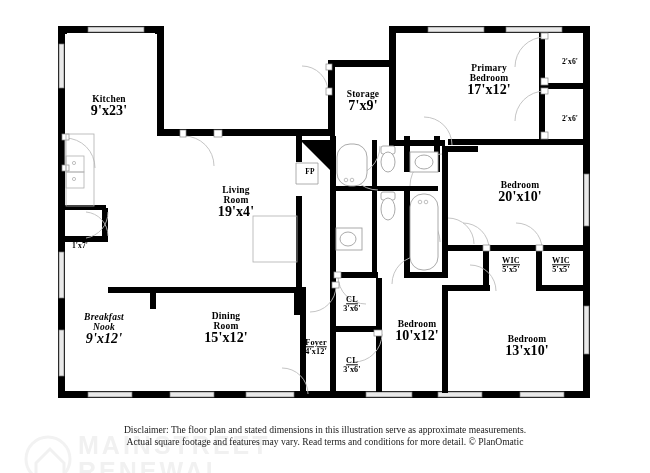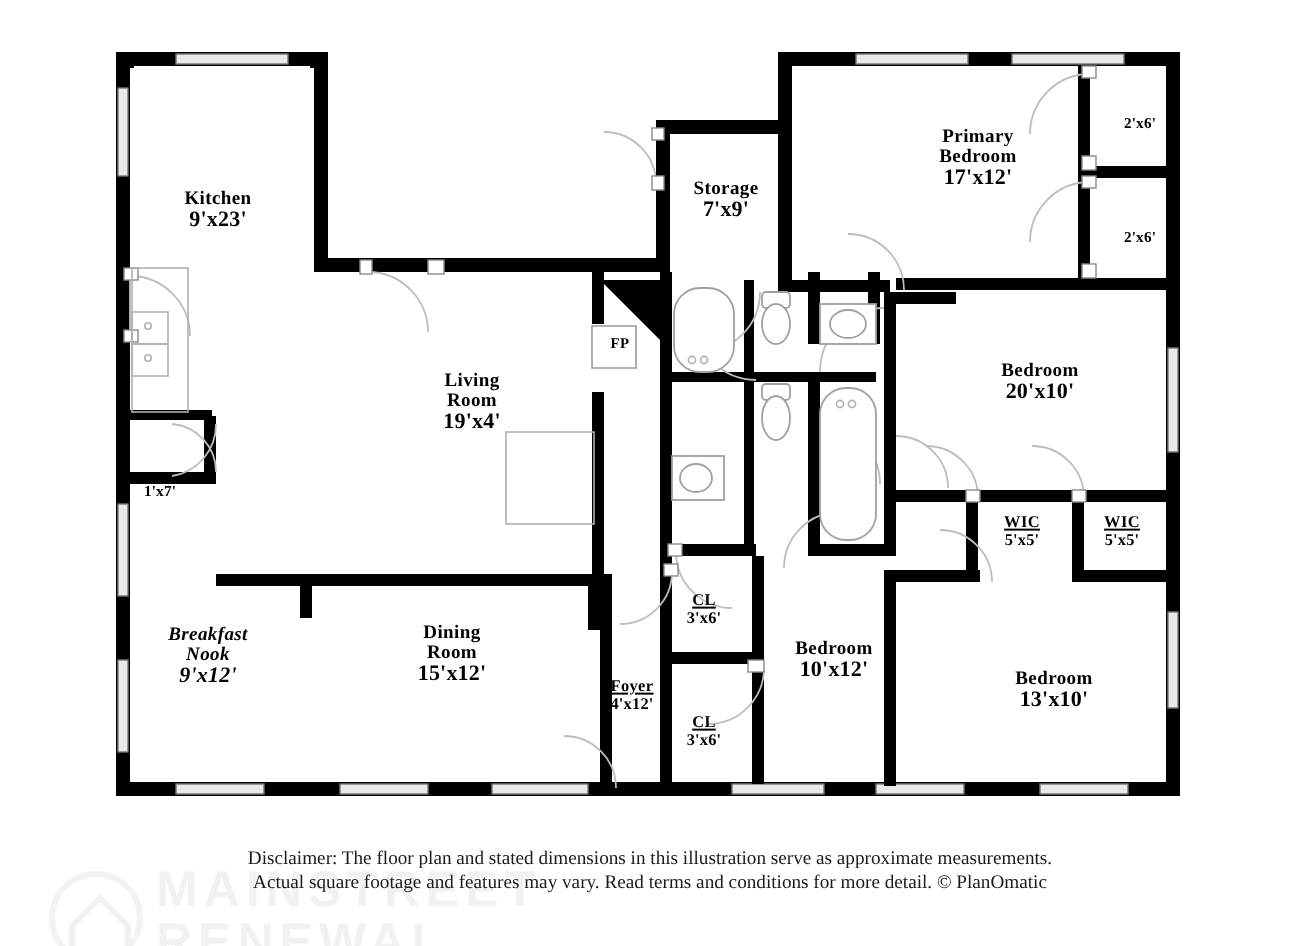--- a/index.html
+++ b/index.html
@@ -24,21 +24,21 @@
   .wm-mark{left:24px;top:404px;width:52px;height:52px;}
 
   
   .lbl{
     position:absolute;text-align:center;color:#000;
     font-family:"Liberation Serif", serif;
     font-weight:700;line-height:1.06;
     white-space:nowrap;transform:translate(-50%,-50%);
   }
   .lbl .nm{font-size:9.5px;letter-spacing:.2px;display:block;}
-  .lbl .dm{font-size:11px;letter-spacing:.1px;display:block;}
+  .lbl .dm{font-size:14px;letter-spacing:.1px;display:block;}
   .lbl.sm .nm{font-size:8.2px;text-decoration:underline;}
   .lbl.sm .dm{font-size:8.2px;}
   .lbl.xs .dm{font-size:7.6px;text-align:center;}
   .lbl.fp .nm{font-size:7.4px;}
 
   
   .disc{
     position:absolute;left:0;right:0;top:424px;
     text-align:center;color:#1a1a1a;
     font-family:"Liberation Serif", serif;

